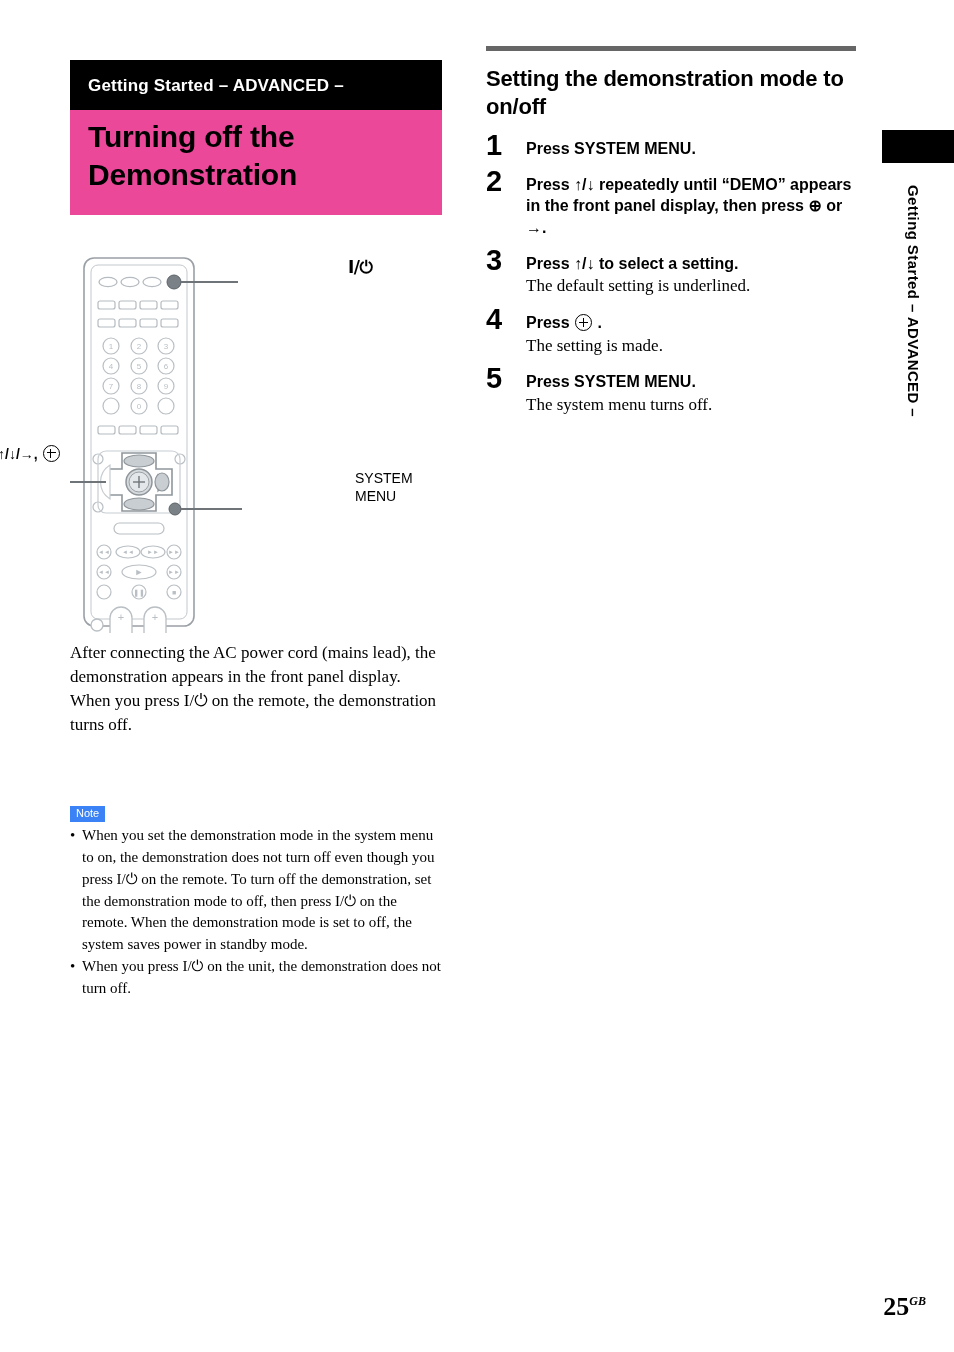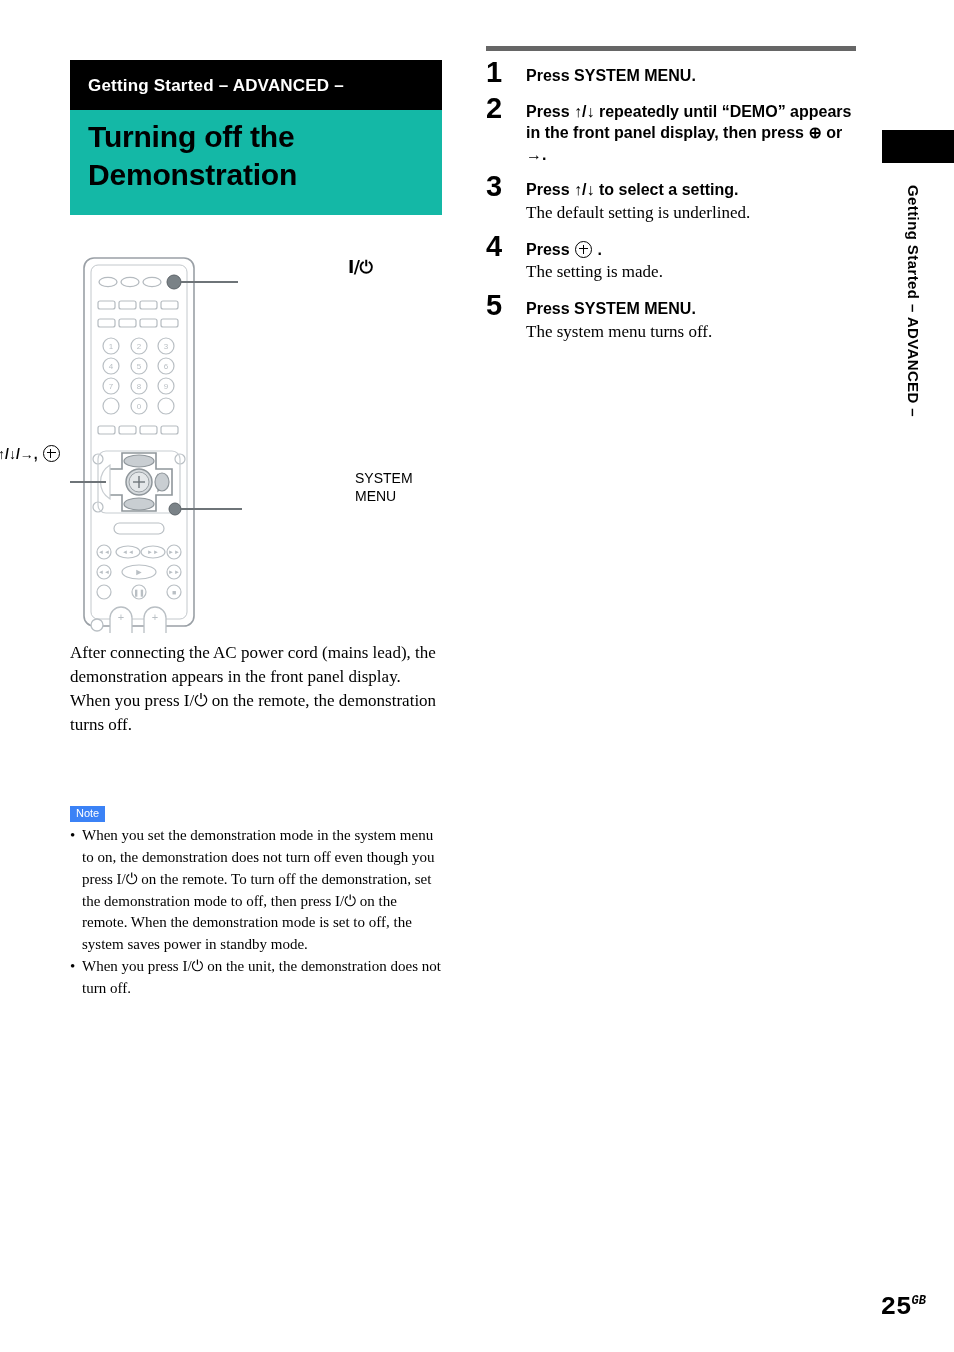--- a/index.html
+++ b/index.html
@@ -29,21 +29,21 @@
     color: #ffffff;
     font-family: "Liberation Sans", sans-serif;
     font-weight: bold;
     font-size: 17px;
     letter-spacing: 0.2px;
     padding: 16px 18px 14px 18px;
     margin-top: 60px;
   }
 
   .title-band {
-    background: #14b8a6;
+    background: #ec4899;
     color: #000000;
     font-family: "Liberation Sans", sans-serif;
     font-weight: bold;
     font-size: 30px;
     line-height: 1.28;
     padding: 8px 18px 20px 18px;
     letter-spacing: -0.2px;
   }
 
   
@@ -193,21 +193,21 @@
     text-orientation: mixed;
     white-space: nowrap;
     letter-spacing: 0.4px;
   }
 
   
   .page-num {
     position: absolute;
     right: 28px;
     bottom: 30px;
-    font-family: Liberation Mono, monospace;
+    font-family: Liberation Serif, serif;
     font-weight: bold;
     font-size: 26px;
   }
   .page-num sup {
     font-size: 12px;
     font-style: italic;
     font-weight: bold;
     vertical-align: super;
   }
 
@@ -395,20 +395,21 @@
   <ul class="note-list">
     <li>When you set the demonstration mode in the system menu to on, the demonstration does not turn off even though you press I/⏻ on the remote. To turn off the demonstration, set the demonstration mode to off, then press I/⏻ on the remote. When the demonstration mode is set to off, the system saves power in standby mode.</li>
     <li>When you press I/⏻ on the unit, the demonstration does not turn off.</li>
   </ul>
 </div>
 
 <div class="right-col">
 
   <div class="rule-bar"></div>
 
+  <h2 class="sec-head">Setting the demonstration mode to on/off</h2>
 
   <div class="step">
     <div class="step-num">1</div>
     <div class="step-head">Press SYSTEM MENU.</div>
   </div>
 
   <div class="step">
     <div class="step-num">2</div>
     <div class="step-head">Press ↑/↓ repeatedly until “DEMO” appears in the front panel display, then press ⊕ or →.</div>
   </div>

